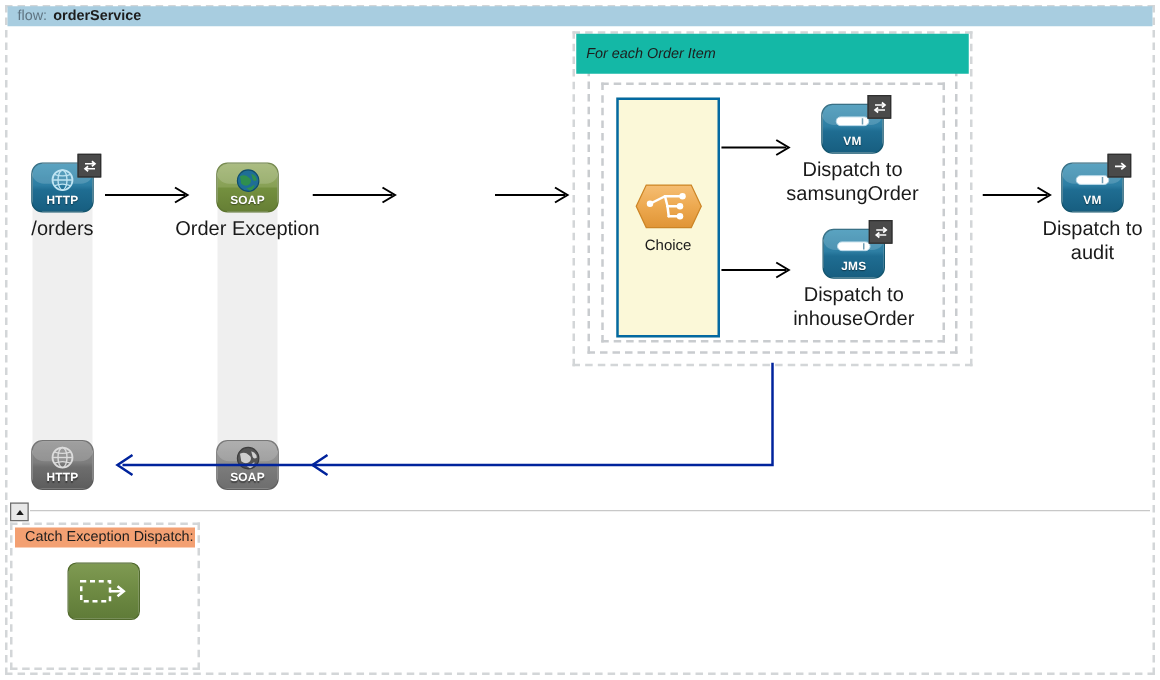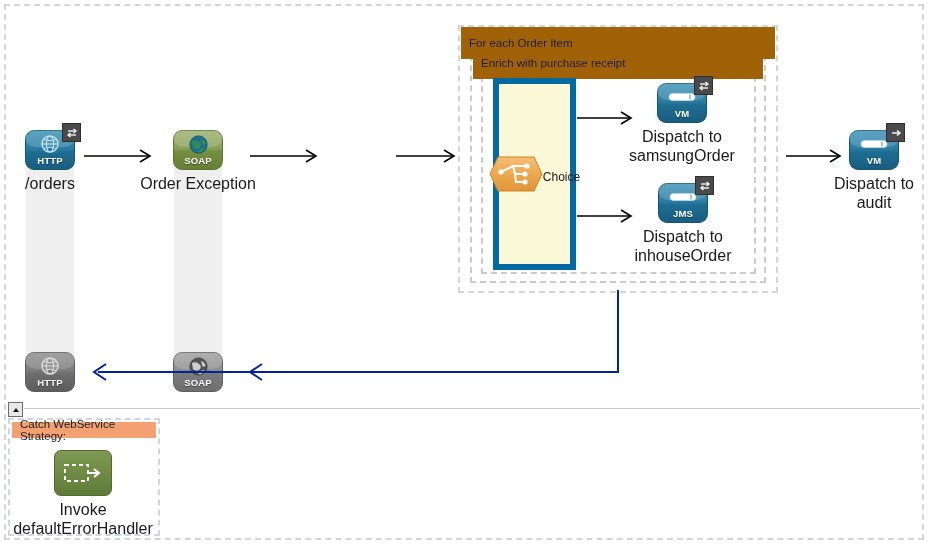--- a/index.html
+++ b/index.html
@@ -188,23 +188,24 @@
     display: flex;
     align-items: center;
     justify-content: center;
   }
 
   
   .choice-box {
     position: absolute;
     box-sizing: border-box;
     background: #fbf8d8;
-    border: 6px solid #0369a1;
+    border: 2px solid #0369a1;
     z-index: 2;
     display: flex;
+    flex-direction: column;
     align-items: center;
     justify-content: center;
   }
   .choice-ico {
     width: 54px;
     height: 38px;
   }
   .choice-label {
     margin-top: 5px;
     font-size: 12px;
@@ -215,28 +216,29 @@
   .scope {
     position: absolute;
     box-sizing: border-box;
     border: 2px dashed #d3d6d8;
     background: transparent;
     z-index: 1;
   }
   .scope-title {
     position: absolute;
     height: 32px;
-    background: #a16207;
+    background: #14b8a6;
     color: #1d1d1d;
     font-size: 11.5px;
     display: flex;
     align-items: center;
     padding-left: 8px;
     box-sizing: border-box;
     z-index: 2;
+    font-style: italic;
   }
   .scope-inner {
     position: absolute;
     box-sizing: border-box;
     border: 2px dashed #c9cccf;
     background: transparent;
     z-index: 1;
   }
 
   
@@ -303,20 +305,24 @@
     z-index: 3;
   }
 </style>
 </head>
 <body>
 
 <div id="canvas">
 
   <div class="flow-frame"></div>
 
+  <div class="flow-titlebar">
+    <span class="kw">flow:</span>
+    <span class="nm">orderService</span>
+  </div>
 
   <div class="lane" style="left:26px; top:160px; width:48px; height:200px;"></div>
   <div class="lane" style="left:174px; top:160px; width:48px; height:200px;"></div>
 
   <div class="conn" style="left:84px; top:148px;">
     <svg width="72" height="16" viewBox="0 0 72 16">
       <line x1="0" y1="8" x2="64" y2="8" stroke="#000" stroke-width="1.6"></line>
       <polyline points="56,2 66,8 56,14" fill="none" stroke="#000" stroke-width="1.6"></polyline>
     </svg>
   </div>
@@ -361,21 +367,20 @@
       <polyline points="538,0 538,82 18,82" fill="none" stroke="#00239c" stroke-width="2"></polyline>
       <polyline points="26,74 14,82 26,90" fill="none" stroke="#00239c" stroke-width="2"></polyline>
       <polyline points="182,74 170,82 182,90" fill="none" stroke="#00239c" stroke-width="2"></polyline>
     </svg>
   </div>
 
   <div class="scope" style="left:458px; top:25px; width:320px; height:268px;"></div>
   <div class="scope-title" style="left:461px; top:27px; width:314px;">For each Order Item</div>
 
   <div class="scope-inner" style="left:470px; top:45px; width:296px; height:238px;"></div>
-  <div class="scope-title" style="left:473px; top:47px; width:290px;">Enrich with purchase receipt</div>
 
   <div class="scope-inner" style="left:481px; top:66px; width:275px; height:208px; border-color:#c9cccf;"></div>
 
   <div class="choice-box" style="left:493px; top:78px; width:83px; height:192px;">
     <div class="choice-ico">
       <svg width="54" height="38" viewBox="0 0 54 38">
         <defs>
           <linearGradient id="chGrad" x1="0" y1="0" x2="0" y2="1">
             <stop offset="0%" stop-color="#f5be74"></stop>
             <stop offset="50%" stop-color="#eda950"></stop>
@@ -559,27 +564,25 @@
   </div>
 
   <div class="collapse-btn" style="left:8px; top:402px;">
     <svg width="8" height="8" viewBox="0 0 8 8">
       <polygon points="4,2 7,6 1,6" fill="#1a1a1a"></polygon>
     </svg>
   </div>
   <div class="divider" style="left:24px; top:408px; width:896px;"></div>
 
   <div class="ex-frame" style="left:8px; top:418px; width:152px; height:118px;"></div>
-  <div class="ex-title" style="left:12px; top:422px; width:144px;">Catch WebService Strategy:</div>
+  <div class="ex-title" style="left:12px; top:422px; width:144px;">Catch Exception Dispatch:</div>
 
   <div class="node" style="left:23px; top:450px;">
     <div class="invoke-ico">
       <svg width="40" height="26" viewBox="0 0 40 26">
         <rect x="2" y="5" width="23" height="16" fill="none" stroke="#ffffff" stroke-width="2" stroke-dasharray="4,3"></rect>
         <line x1="25" y1="13" x2="35" y2="13" stroke="#ffffff" stroke-width="2"></line>
         <polyline points="31,9 36,13 31,17" fill="none" stroke="#ffffff" stroke-width="2"></polyline>
       </svg>
     </div>
-    <div class="node-label">Invoke
-defaultErrorHandler</div>
   </div>
 
 </div>
 
 </body></html>

